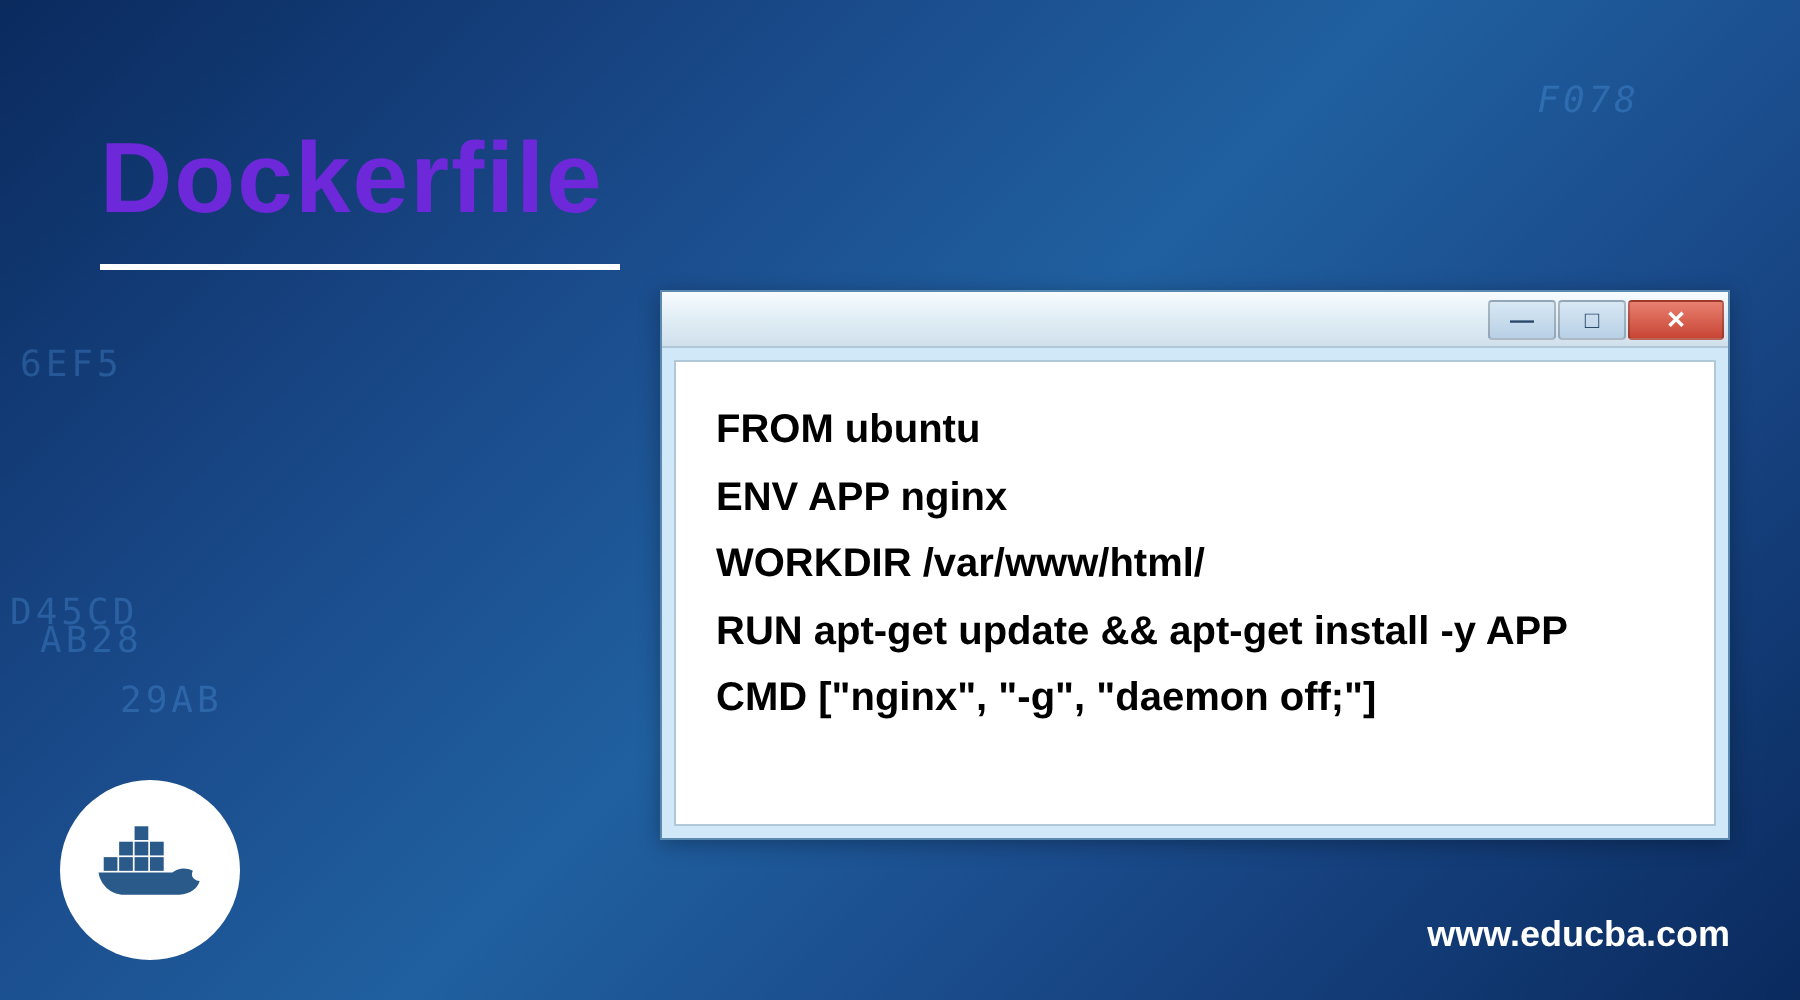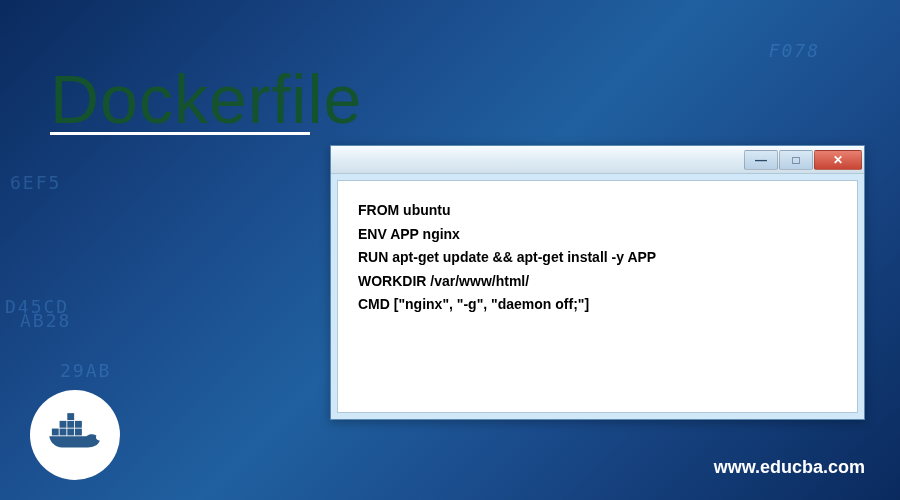--- a/index.html
+++ b/index.html
@@ -27,23 +27,23 @@
       position: absolute;
       color: rgba(100, 180, 255, 0.25);
       font-family: monospace;
       font-size: 18px;
       letter-spacing: 2px;
     }
     .title {
       position: absolute;
       top: 60px;
       left: 50px;
-      color: #14532d;
-      font-size: 68px;
-      font-weight: normal;
+      color: #6d28d9;
+      font-size: 50px;
+      font-weight: bold;
       letter-spacing: 1px;
     }
     .title-underline {
       position: absolute;
       top: 132px;
       left: 50px;
       width: 260px;
       height: 3px;
       background: white;
     }
@@ -91,21 +91,21 @@
       color: white;
       width: 48px;
     }
     .window-content {
       background: white;
       margin: 6px;
       height: calc(100% - 40px);
       border: 1px solid #b0c8d8;
       padding: 18px 20px;
       font-family: Arial, sans-serif;
-      font-size: 14px;
+      font-size: 20px;
       font-weight: bold;
       line-height: 1.68;
       color: #000;
     }
     .code-line {
       white-space: nowrap;
     }
     .logo-circle {
       position: absolute;
       bottom: 20px;
@@ -133,36 +133,36 @@
   </style>
 </head>
 <body>
 
 <div class="bg-texture"></div>
 
 <div class="hex-text" style="top:40px; right:80px;font-style:italic;">F078</div>
 <div class="hex-text" style="top:172px; left:10px;">6EF5</div>
 <div class="hex-text" style="top:296px; left:5px;">D45CD</div>
 <div class="hex-text" style="top:310px; left:20px;text-align:right;">AB28</div>
-<div class="hex-text" style="top:340px; left:60px;margin-top:20px;">29AB</div>
+<div class="hex-text" style="top:340px; left:60px;">29AB</div>
 
 <div class="title">Dockerfile</div>
 <div class="title-underline"></div>
 
 <div class="window">
   <div class="titlebar">
     <div class="win-btn btn-min">—</div>
     <div class="win-btn btn-max">□</div>
     <div class="win-btn btn-close">✕</div>
   </div>
   <div class="window-content">
     <div class="code-line">FROM ubuntu</div>
     <div class="code-line">ENV APP nginx</div>
+    <div class="code-line">WORKDIR /var/www/html/</div>
     <div class="code-line">RUN apt-get update &amp;&amp; apt-get install -y APP</div>
-    <div class="code-line">WORKDIR /var/www/html/</div>
     <div class="code-line">CMD ["nginx", "-g", "daemon off;"]</div>
   </div>
 </div>
 
 <div class="logo-circle">
   <svg class="docker-icon" viewBox="0 0 70 55">
     <g fill="#2a5a8a">
       <rect x="8" y="20" width="8" height="8"></rect>
       <rect x="17" y="20" width="8" height="8"></rect>
       <rect x="26" y="20" width="8" height="8"></rect>

